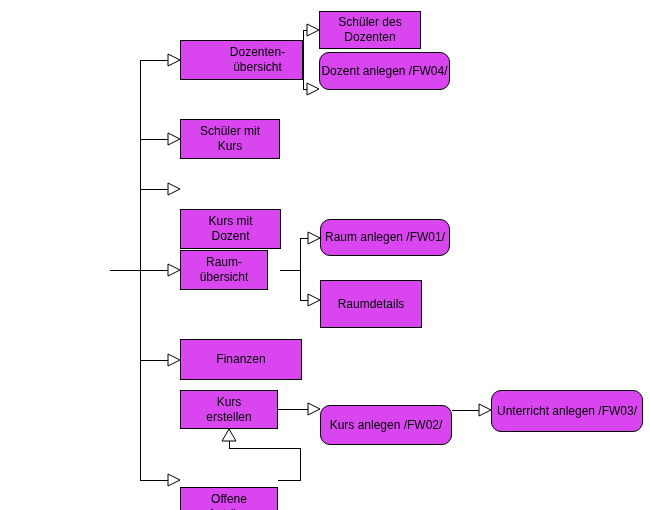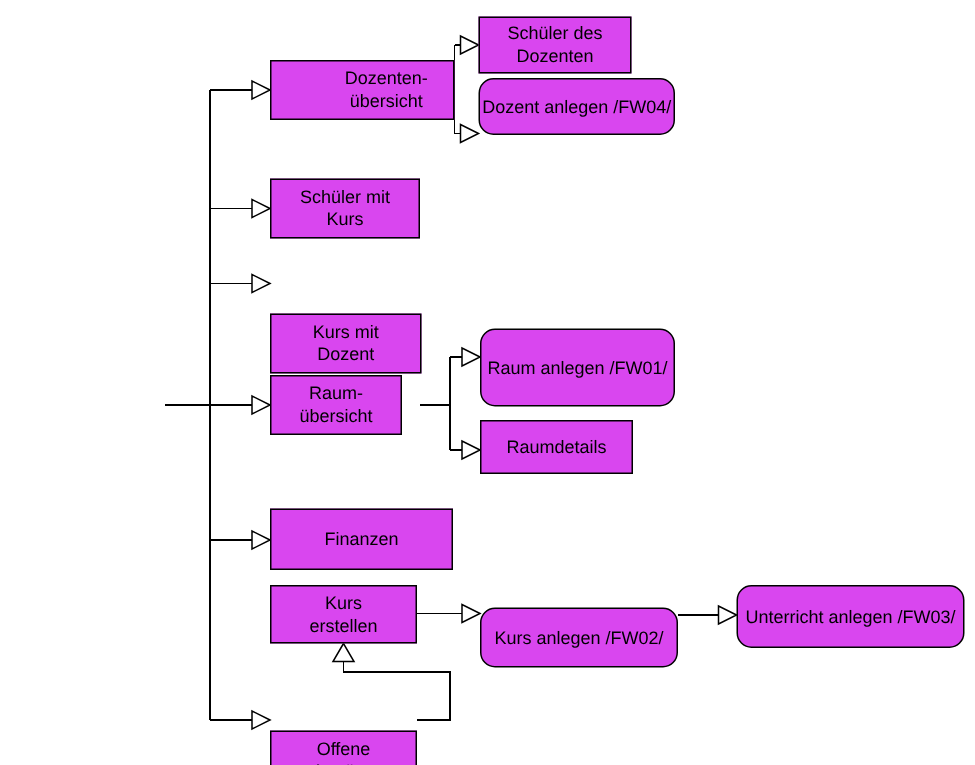--- a/index.html
+++ b/index.html
@@ -142,25 +142,25 @@
   <div class="node" style="left:180px; top:169px; width:101px; height:40px;margin-top:40px;">
     <span>Kurs mit
 Dozent</span>
   </div>
 
   <div class="node" style="left:180px; top:250px; width:88px; height:40px;">
     <span>Raum-
 übersicht</span>
   </div>
 
-  <div class="node rounded" style="left:320px; top:219px; width:130px; height:52px;">
+  <div class="node rounded" style="left:320px; top:219px; width:130px; height:37px;">
     <span>Raum anlegen /FW01/</span>
   </div>
 
-  <div class="node" style="left:320px; top:280px; width:102px; height:36px;">
+  <div class="node" style="left:320px; top:280px; width:102px; height:48px;">
     <span>Raumdetails</span>
   </div>
 
   <div class="node" style="left:180px; top:339px; width:122px;  height:41px;">
     <span>Finanzen</span>
   </div>
 
   <div class="node" style="left:180px; top:390px; width:98px;  height:39px;">
     <span>Kurs
 erstellen</span>

